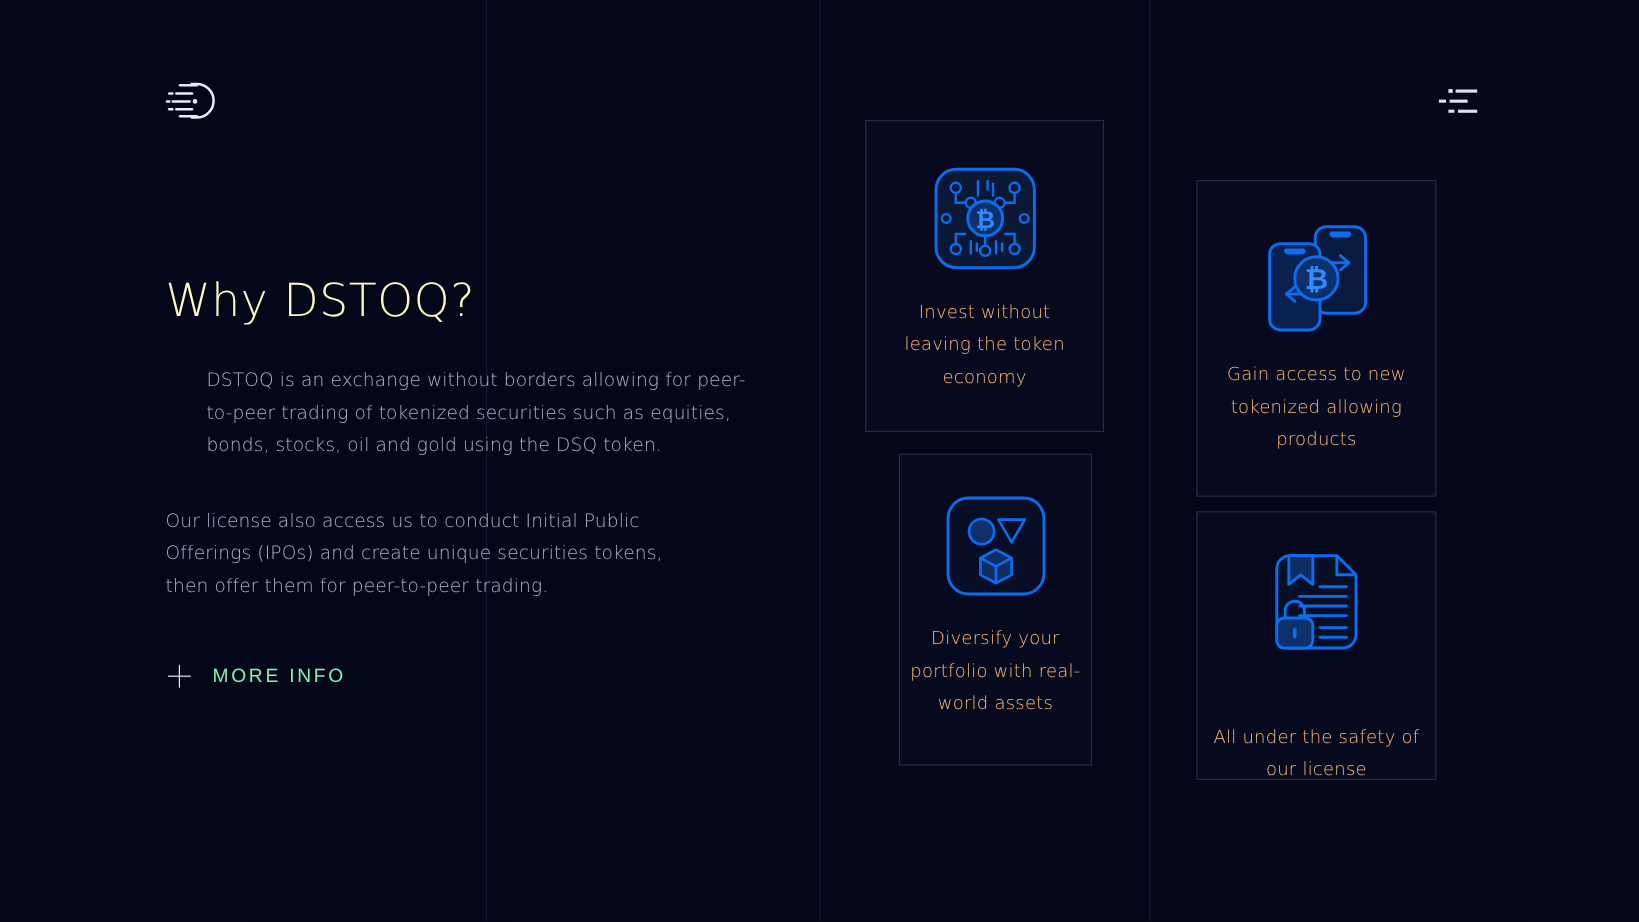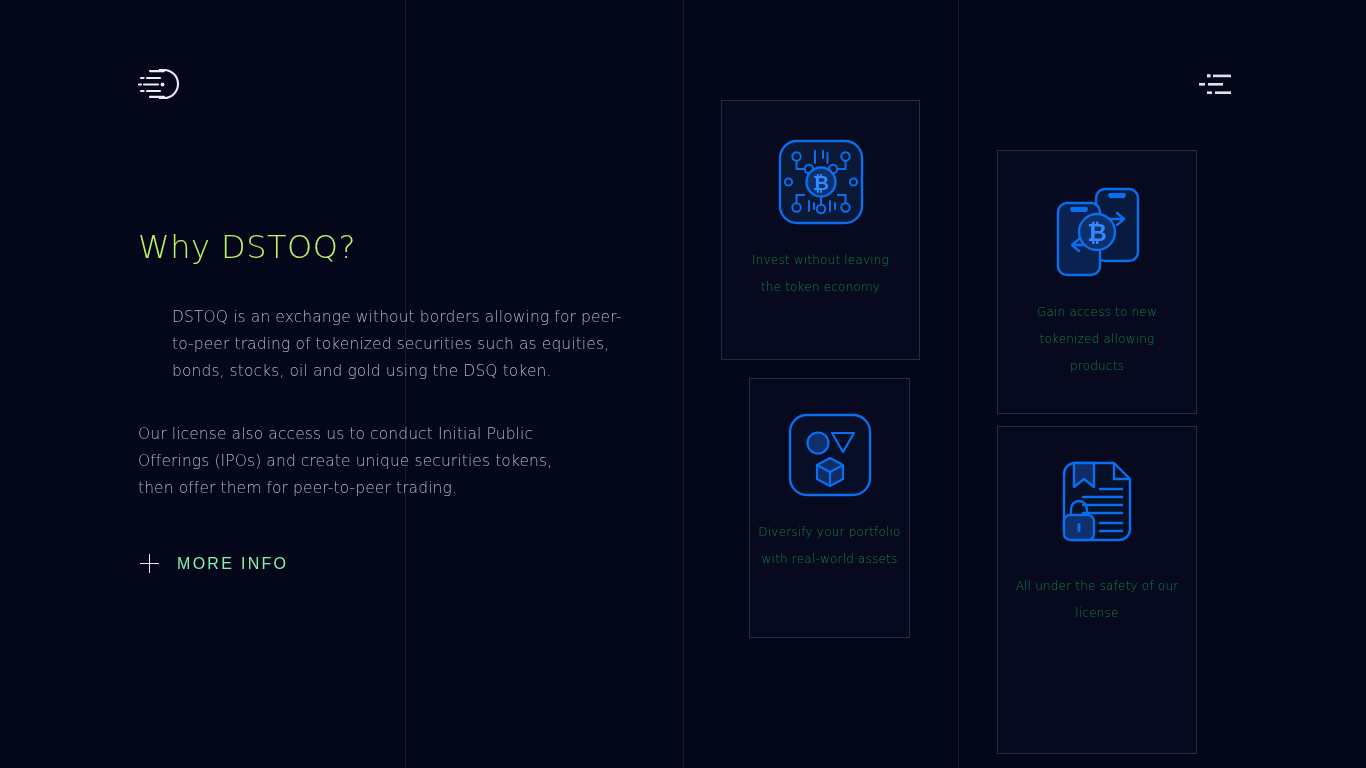--- a/index.html
+++ b/index.html
@@ -60,24 +60,24 @@
   
   .left-col {
     position: absolute;
     left: 138px;
     top: 228px;
     width: 250px;
   }
 
   .page-title {
     font-family: "DejaVu Sans", "Liberation Sans", sans-serif;
-    font-size: 32px;
+    font-size: 38px;
     font-weight: 300;
     letter-spacing: 0.5px;
-    color: #bef264;
+    color: #fef9c3;
     white-space: nowrap;
     line-height: 1.2;
   }
 
   .body-text {
     position: absolute;
     left: 138px;
     width: 450px;
     font-size: 15.5px;
     font-weight: 300;
@@ -130,39 +130,39 @@
     border: 1px solid #242b42;
     display: flex;
     flex-direction: column;
     align-items: center;
     cursor: pointer;
   }
 
   .card-mid-1 { left: 721px; top: 100px;  width: 199px; height: 260px; }
   .card-mid-2 { left: 721px; top: 378px;  width: 161px; height: 260px; margin-left: 28px; }
   .card-rt-1  { left: 997px; top: 150px;  width: 200px; height: 264px; }
-  .card-rt-2  { left: 997px; top: 426px;  width: 200px; height: 328px; }
+  .card-rt-2  { left: 997px; top: 426px;  width: 200px; height: 224px; gap: 28px; }
 
   .card-icon {
     margin-top: 0;
     flex: none;
   }
   .card-mid-1 .card-icon { margin-top: 38px; }
   .card-mid-2 .card-icon { margin-top: 34px; }
   .card-rt-1  .card-icon { margin-top: 34px; }
   .card-rt-2  .card-icon { margin-top: 32px; }
 
   .card-label {
     margin-top: 18px;
     width: 160px;
     text-align: center;
-    font-size: 12px;
+    font-size: 15px;
     font-weight: 300;
     line-height: 27px;
-    color: #15803d;
+    color: #fdba74;
     letter-spacing: 0.2px;
   }
   .card-rt-1 .card-label,
   .card-rt-2 .card-label { width: 172px; }
 
 </style>
 </head>
 <body>
 
 <div class="divider d1"></div>

